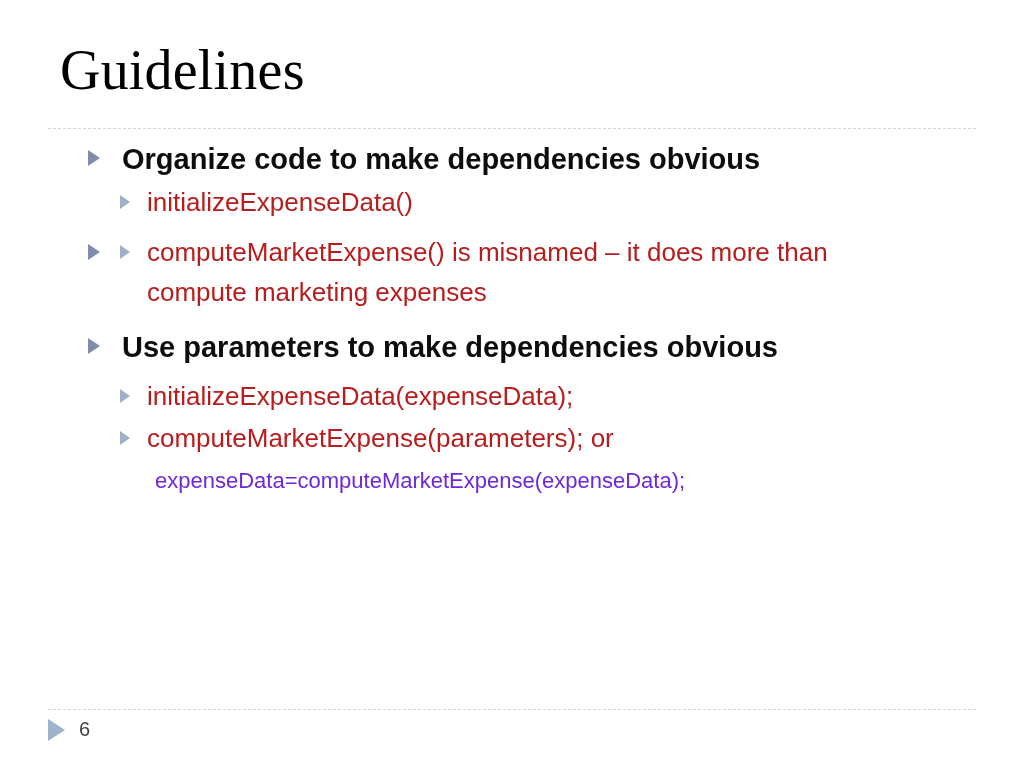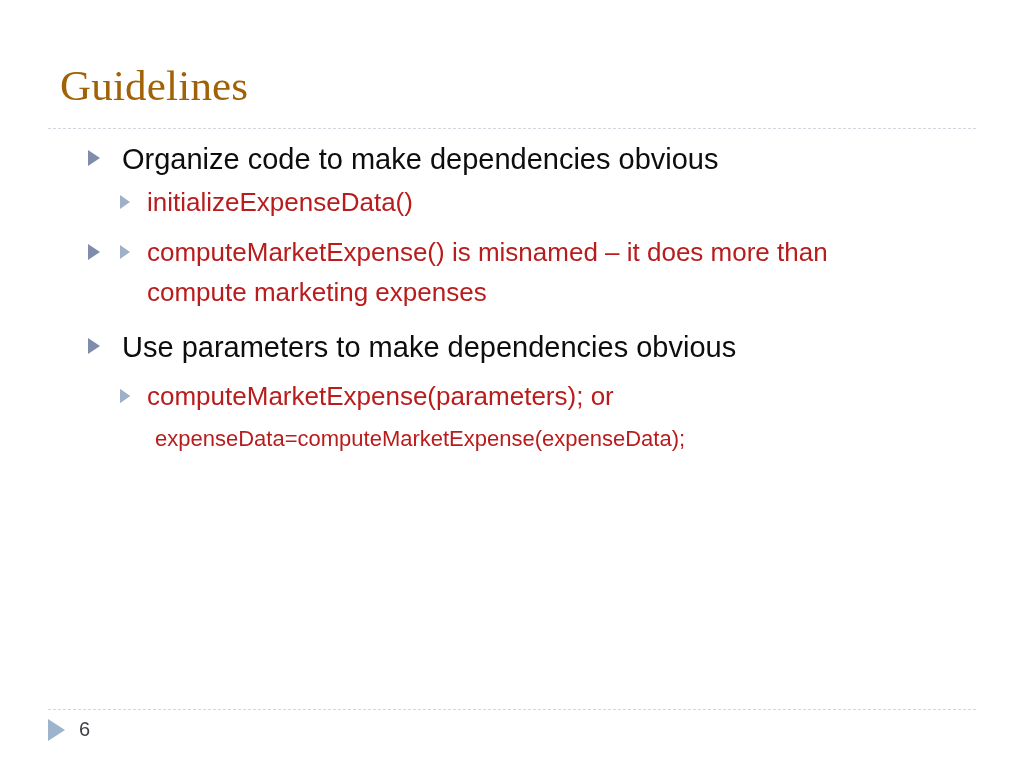--- a/index.html
+++ b/index.html
@@ -19,26 +19,26 @@
   .slide {
     position: absolute;
     inset: 0;
     background: #ffffff;
   }
 
   
   .slide-title {
     position: absolute;
     left: 60px;
-    top: 55px;
+    top: 39px;
     font-family: "Liberation Serif", "DejaVu Serif", serif;
-    font-size: 43px;
+    font-size: 56px;
     line-height: 62px;
     font-weight: 400;
-    color: #a16207;
+    color: #000000;
     letter-spacing: 0.2px;
     white-space: nowrap;
   }
 
   
   .rule {
     position: absolute;
     left: 48px;
     right: 48px;
     height: 0;
@@ -62,20 +62,21 @@
   }
 
   
   .lvl1 {
     padding-left: 122px;
     padding-right: 80px;
     font-size: 29px;
     line-height: 42px;
     color: #0d0d0d;
     margin-top: 4px;
+    font-weight: bold;
   }
   .lvl1 .marker {
     position: absolute;
     left: 88px;
     top: 12px;
     width: 0;
     height: 0;
     border-left: 12px solid #7f8cab;
     border-top: 8px solid transparent;
     border-bottom: 8px solid transparent;
@@ -100,21 +101,21 @@
     border-top: 7px solid transparent;
     border-bottom: 7px solid transparent;
   }
 
   
   .cont {
     padding-left: 155px;
     padding-right: 90px;
     font-size: 22px;
     line-height: 38px;
-    color: #b91c1c;
+    color: #6d28d9;
     margin-top: 4px;
   }
 
   .gap-sm { height: 6px; }
   .gap-md { height: 10px; }
 
   
   .footer {
     position: absolute;
     left: 48px;
@@ -173,20 +174,21 @@
 
     <div class="bullet lvl1">
       <span class="marker"></span>
       <span>Use parameters to make dependencies obvious</span>
     </div>
 
     <div class="gap-sm"></div>
 
     <div class="bullet lvl2">
       <span class="marker"></span>
+      <span>initializeExpenseData(expenseData);</span>
     </div>
 
     <div class="bullet lvl2">
       <span class="marker"></span>
       <span>computeMarketExpense(parameters); or</span>
     </div>
 
     <div class="bullet cont">
       <span>expenseData=computeMarketExpense(expenseData);</span>
     </div>

